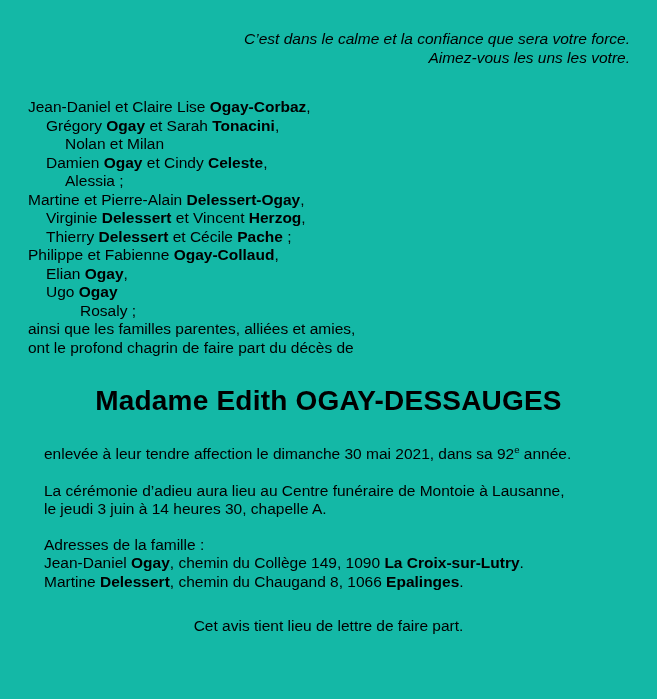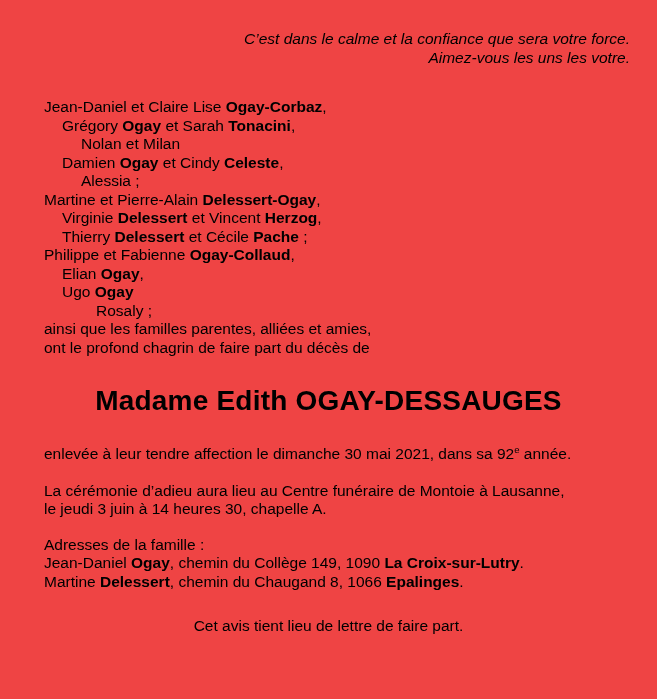--- a/index.html
+++ b/index.html
@@ -5,37 +5,37 @@
   html, body {
     margin: 0;
     padding: 0;
     background: #ffffff;
   }
   .page {
     position: relative;
     width: 657px;
     height: 699px;
     box-sizing: border-box;
-    background: #ef4444;
+    background: #14b8a6;
     color: #000000;
     font-family: "Liberation Sans", sans-serif;
     font-size: 15.5px;
     line-height: 18.5px;
     padding-top: 29px;
     overflow: hidden;
   }
   .epigraph {
     text-align: right;
     padding-right: 27px;
     font-style: italic;
     line-height: 19px;
   }
   .family {
     margin-top: 31px;
-    padding-left: 44px;
+    padding-left: 28px;
   }
   .line { white-space: pre-wrap; }
   .ind1 { padding-left: 18px; }
   .ind2 { padding-left: 37px; }
   .ind3 { padding-left: 52px; }
   .title {
     margin: 31px 0 0 0;
     text-align: center;
     font-size: 28px;
     font-weight: bold;

